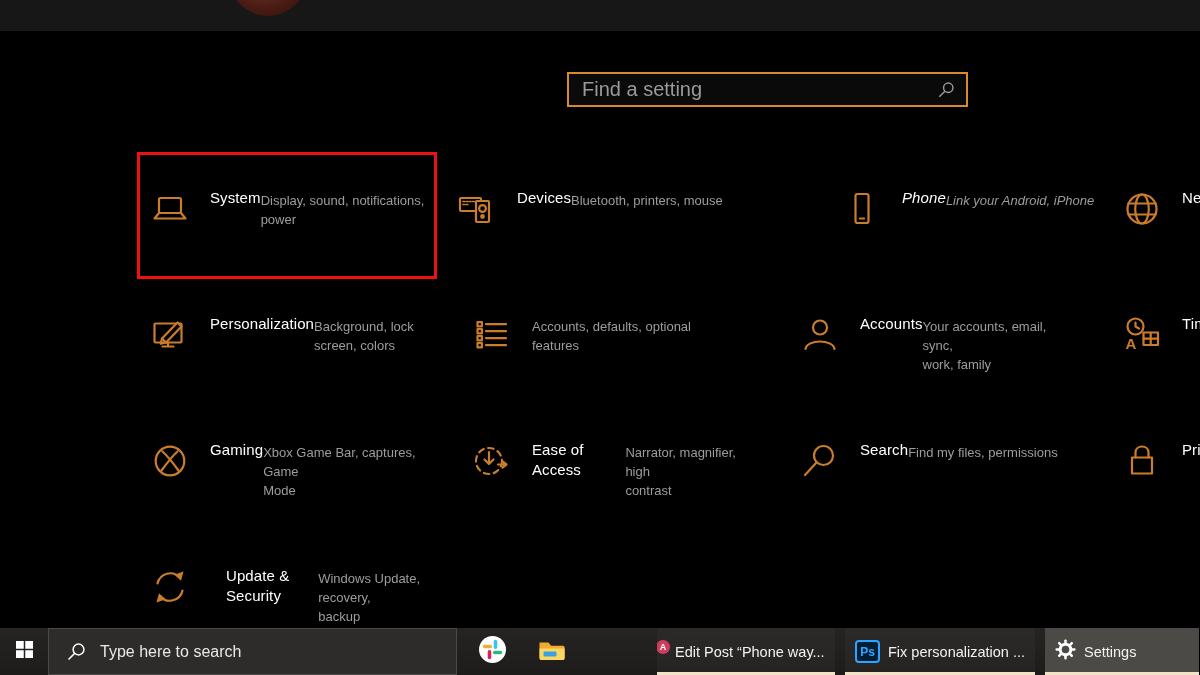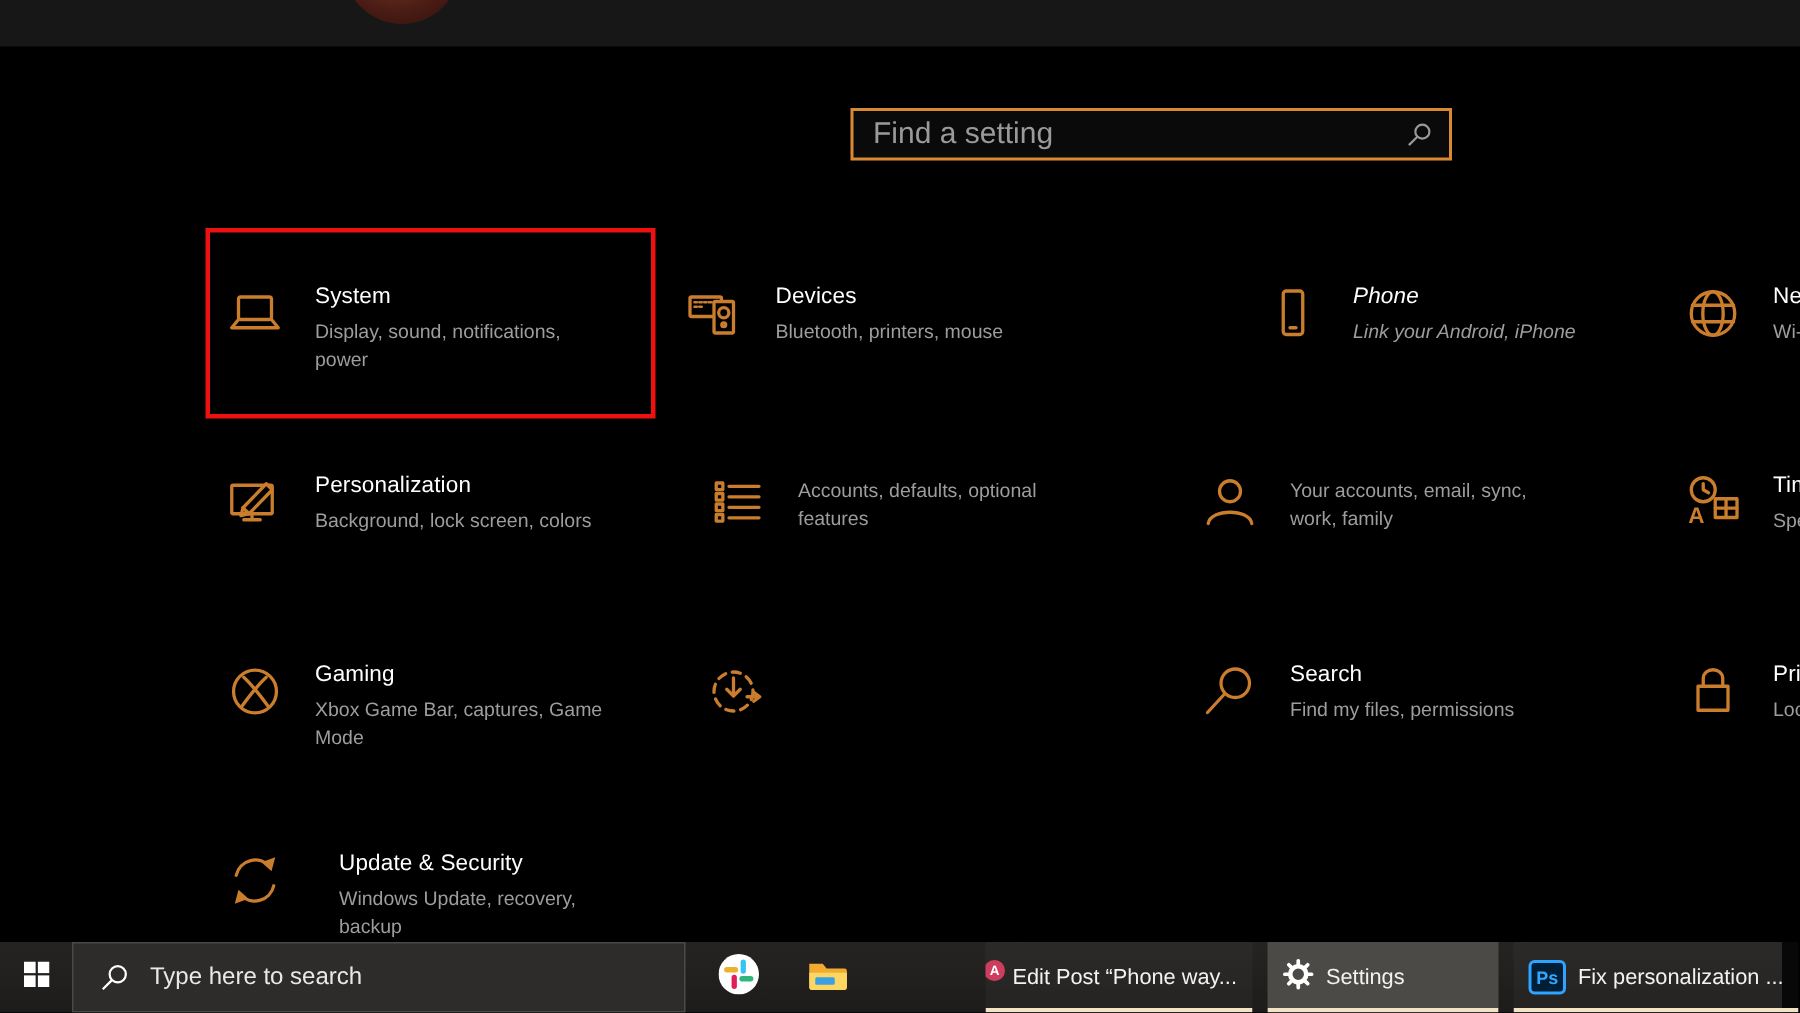--- a/index.html
+++ b/index.html
@@ -17,27 +17,27 @@
     border:2px solid var(--search-border);background:#0a0a0a;display:flex;align-items:center;}
   .fs-search input{flex:1;background:transparent;border:none;outline:none;color:#cfcfcf;
     font-size:20px;padding:0 8px 0 13px;font-family:"Liberation Sans",sans-serif;}
   .fs-search input::placeholder{color:#9a9a9a;}
   .fs-search .mag{width:18px;height:18px;margin-right:11px;flex:none;}
   
   .tile{position:absolute;width:300px;height:126px;display:flex;align-items:flex-start;
     padding:36px 0 0 13px;box-sizing:border-box;cursor:default;}
   .tile-icon{width:40px;height:40px;flex:none;color:var(--accent);margin-top:1px;}
   .tile-icon svg{width:40px;height:40px;display:block;}
-  .tile-text{display:flex;flex-direction:column;margin-left:20px;width:218px;}
+  .tile-text{display:flex;margin-left:20px;width:218px;}
   .tile-title{color:#ffffff;font-size:15px;line-height:20px;letter-spacing:.1px;}
   .tile-sub{color:#9d9d9d;font-size:13px;line-height:19px;margin-top:3px;white-space:pre-line;}
   .hl-box{position:absolute;left:137px;top:152px;width:300px;height:127px;box-sizing:border-box;
     border:3px solid var(--highlight);pointer-events:none;}
   
-  .taskbar{position:absolute;left:0;bottom:0;width:1188px;height:47px;
+  .taskbar{position:absolute;left:0;bottom:0;width:1068px;height:47px;
     background:linear-gradient(#262422,#1d1c1b);display:flex;align-items:stretch;}
   .start-btn{width:48px;display:flex;align-items:center;justify-content:center;flex:none;}
   .tb-search{width:409px;box-sizing:border-box;background:#2d2c2b;border:1px solid #4a4947;
     display:flex;align-items:center;flex:none;}
   .tb-search .mag{width:20px;height:20px;margin:0 12px 0 17px;flex:none;}
   .tb-search input{flex:1;background:transparent;border:none;outline:none;color:#ececec;
     font-size:16px;font-family:"Liberation Sans",sans-serif;}
   .tb-search input::placeholder{color:#e8e8e8;}
   .tb-appicon{width:46px;display:flex;align-items:center;justify-content:center;flex:none;margin:0 7px;}
   .tb-appicon:first-of-type{margin-left:12px;}
@@ -161,20 +161,21 @@
       </span>
     </div>
     <div class="tile" style="left: 787px; top: 278px;">
       <span class="tile-icon">
         <svg viewBox="0 0 40 40" fill="none" stroke="currentColor" stroke-width="2.2" stroke-linecap="round" stroke-linejoin="round">
           <circle cx="20" cy="12.5" r="7"></circle>
           <path d="M5.5 34 C 7 24 33 24 34.5 34"></path>
         </svg>
       </span>
       <span class="tile-text">
+        <span class="tile-title">Accounts</span>
         <span class="tile-sub">Your accounts, email, sync,
 work, family</span>
       </span>
     </div>
     <div class="tile" style="left: 1109px; top: 278px;">
       <span class="tile-icon">
         <svg viewBox="0 0 40 40" fill="none" stroke="currentColor" stroke-width="2.2" stroke-linecap="round" stroke-linejoin="round">
           <circle cx="13.5" cy="11.5" r="8"></circle>
           <path d="M13.5 7.5 V11.5 L17 13.5"></path>
           <text x="3.5" y="33.5" font-size="15" font-weight="bold" fill="currentColor" stroke="none" font-family="Liberation Sans,sans-serif">A</text>
@@ -200,20 +201,25 @@
 Mode</span>
       </span>
     </div>
     <div class="tile" style="left: 459px; top: 404px;">
       <span class="tile-icon">
         <svg viewBox="0 0 40 40" fill="none" stroke="currentColor" stroke-width="2.2" stroke-linecap="round" stroke-linejoin="round">
           <circle cx="17" cy="20" r="13" stroke-dasharray="5.5 4.5"></circle>
           <path d="M17 11 V22.5 M12.5 18.5 L17 23 L21.5 18.5"></path>
           <path d="M26 23.5 h7.5 M30.5 20.5 L34.5 23.5 L30.5 26.5"></path>
         </svg>
+      </span>
+      <span class="tile-text">
+        <span class="tile-title">Ease of Access</span>
+        <span class="tile-sub">Narrator, magnifier, high
+contrast</span>
       </span>
     </div>
     <div class="tile" style="left: 787px; top: 404px;">
       <span class="tile-icon">
         <svg viewBox="0 0 40 40" fill="none" stroke="currentColor" stroke-width="2.2" stroke-linecap="round" stroke-linejoin="round">
           <circle cx="23.5" cy="14.5" r="9.5"></circle>
           <path d="M16.5 21.5 L5 34"></path>
         </svg>
       </span>
       <span class="tile-text">
@@ -293,34 +299,34 @@
       </span>
       <span class="tb-appicon">
         <span class="iconwrap"><span class="chrome"></span></span>
       </span>
     </span>
   <span id="tb-windows" style="display:flex;align-items:stretch;margin-left:15px;">
       <span class="win-btn" style="width: 178px;">
         <span class="iconwrap"><span class="chrome small"></span><span class="badge">A</span></span>
         <span class="win-label">Edit Post “Phone way...</span>
       </span>
+      <span class="win-btn" style="width: 190px; margin-left: 10px;">
+        <span class="ps-ic">Ps</span>
+        <span class="win-label">Fix personalization ...</span>
+      </span>
       <span class="win-btn active" style="width: 154px; margin-left: 10px;">
         <span class="iconwrap"><svg width="21" height="21" viewBox="0 0 22 22">
             <g fill="#fff">
               <rect x="9.7" y="0.4" width="2.6" height="4.8" rx="1.2"></rect>
               <rect x="9.7" y="0.4" width="2.6" height="4.8" rx="1.2" transform="rotate(45 11 11)"></rect>
               <rect x="9.7" y="0.4" width="2.6" height="4.8" rx="1.2" transform="rotate(90 11 11)"></rect>
               <rect x="9.7" y="0.4" width="2.6" height="4.8" rx="1.2" transform="rotate(135 11 11)"></rect>
               <rect x="9.7" y="0.4" width="2.6" height="4.8" rx="1.2" transform="rotate(180 11 11)"></rect>
               <rect x="9.7" y="0.4" width="2.6" height="4.8" rx="1.2" transform="rotate(225 11 11)"></rect>
               <rect x="9.7" y="0.4" width="2.6" height="4.8" rx="1.2" transform="rotate(270 11 11)"></rect>
               <rect x="9.7" y="0.4" width="2.6" height="4.8" rx="1.2" transform="rotate(315 11 11)"></rect>
             </g>
             <circle cx="11" cy="11" r="5.6" fill="none" stroke="#fff" stroke-width="3.2"></circle>
           </svg></span>
         <span class="win-label">Settings</span>
       </span>
-      <span class="win-btn" style="width: 190px; margin-left: 10px;">
-        <span class="ps-ic">Ps</span>
-        <span class="win-label">Fix personalization ...</span>
-      </span>
     </span>
 </div>
 
 </body></html>

